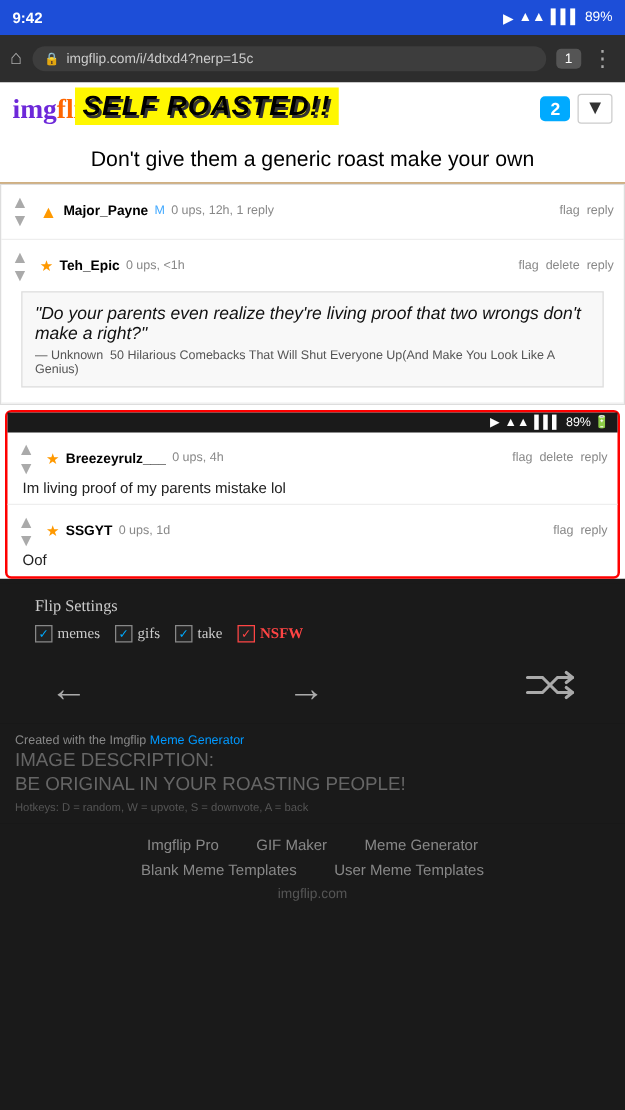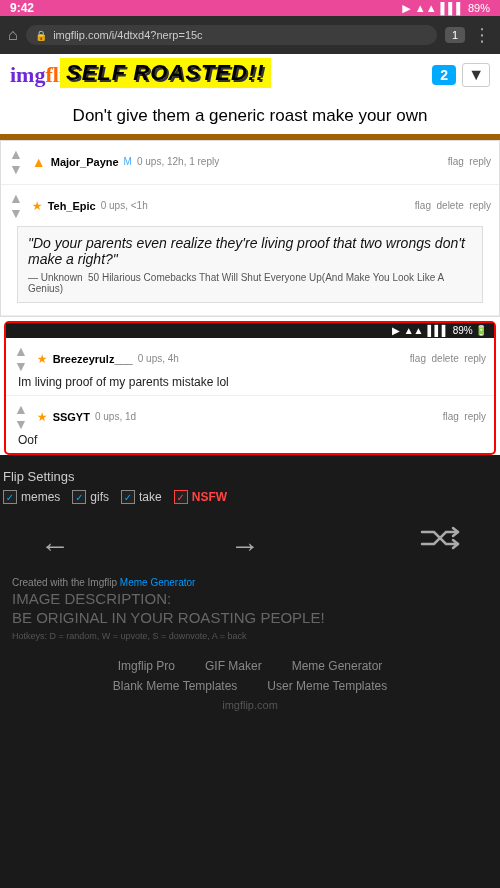--- a/index.html
+++ b/index.html
@@ -8,28 +8,28 @@
       min-height: 888px;
       background: #1a1a1a;
       font-family: Arial, sans-serif;
       font-size: 13px;
       color: #000;
       overflow-x: hidden;
     }
 
     
     .status-bar {
-      background: #ec4899;
+      background: #1d4ed8;
       color: #fff;
       display: flex;
       justify-content: space-between;
       align-items: center;
       padding: 4px 10px;
       font-size: 12px;
-      height: 16px;
+      height: 28px;
       gap: 10px;
     }
     .status-left { font-weight: bold; }
     .status-right { display: flex; align-items: center; gap: 4px; font-size: 11px; }
 
     
     .browser-bar {
       background: #2d2d2d;
       display: flex;
       align-items: center;
@@ -112,21 +112,21 @@
     }
 
     
     .post-title {
       background: #fff;
       text-align: center;
       padding: 10px 15px 8px;
       font-size: 17px;
       font-weight: normal;
       color: #000;
-      border-bottom: 6px solid #a16207;
+      border-bottom: 1px solid #a16207;
     }
 
     
     .comment-section {
       background: #fff;
       border: 1px solid #ddd;
       margin: 0;
     }
 
     .comment {
@@ -214,22 +214,23 @@
       font-size: 12px;
     }
     .ssgyt-comment {
       padding: 6px 8px;
       font-size: 12px;
     }
 
     
     .flip-settings {
       background: #1a1a1a;
-      padding: 10px 3px;
+      padding: 10px 28px;
       color: #ddd;
+      font-family: Liberation Serif, serif;
     }
     .flip-settings-title {
       font-size: 13px;
       color: #ccc;
       margin-bottom: 6px;
     }
     .checkboxes-row {
       display: flex;
       align-items: center;
       gap: 12px;

